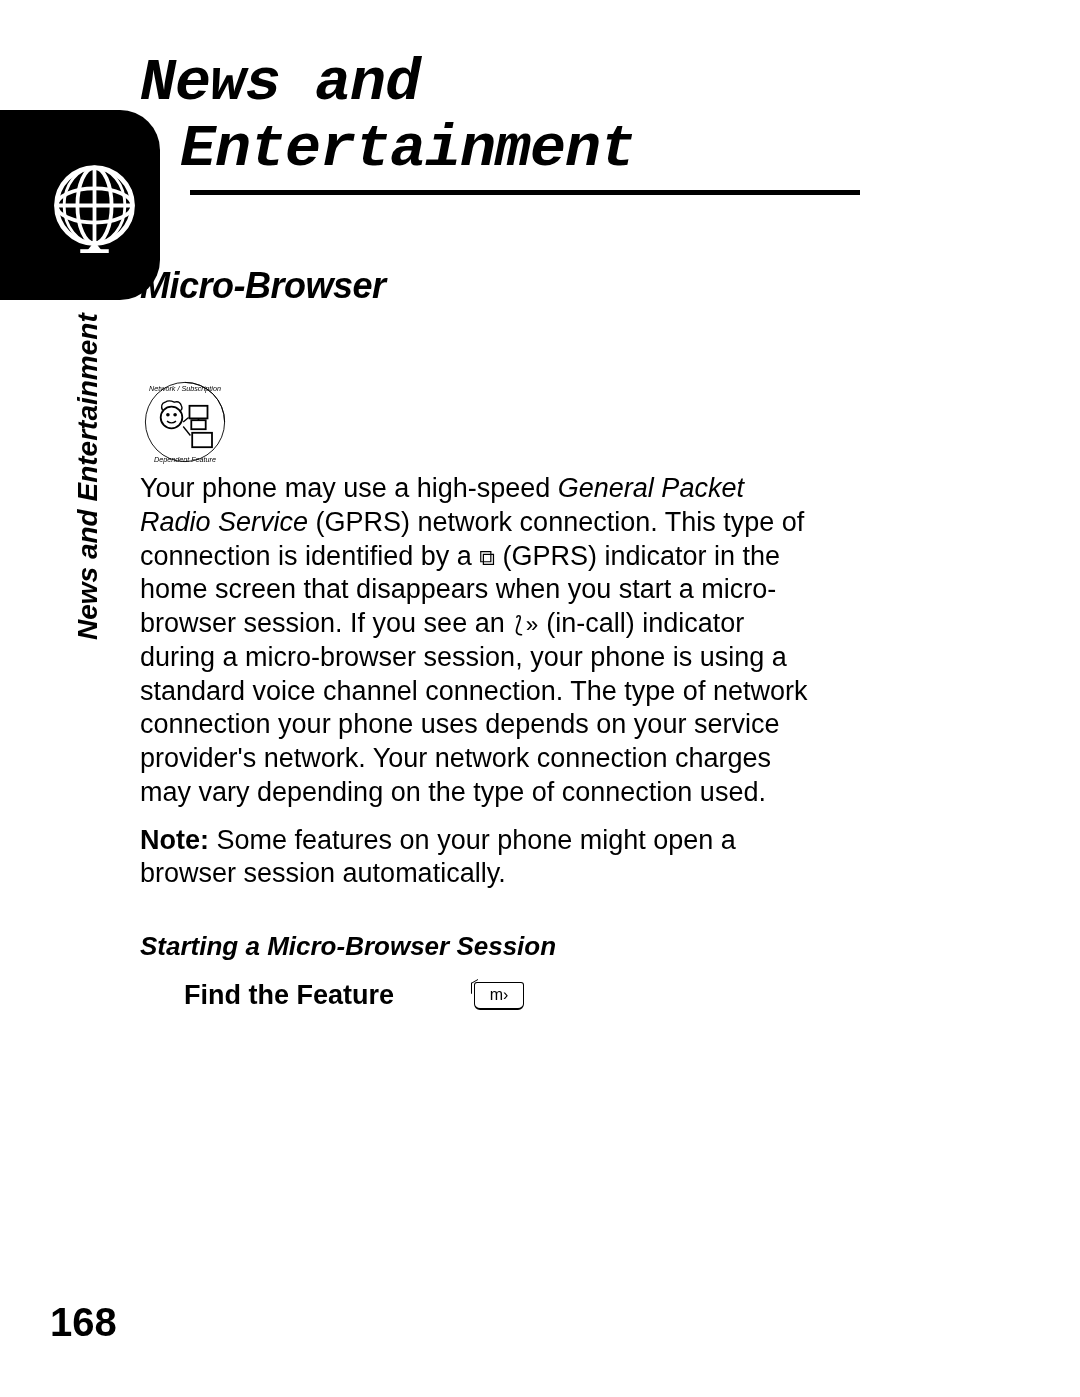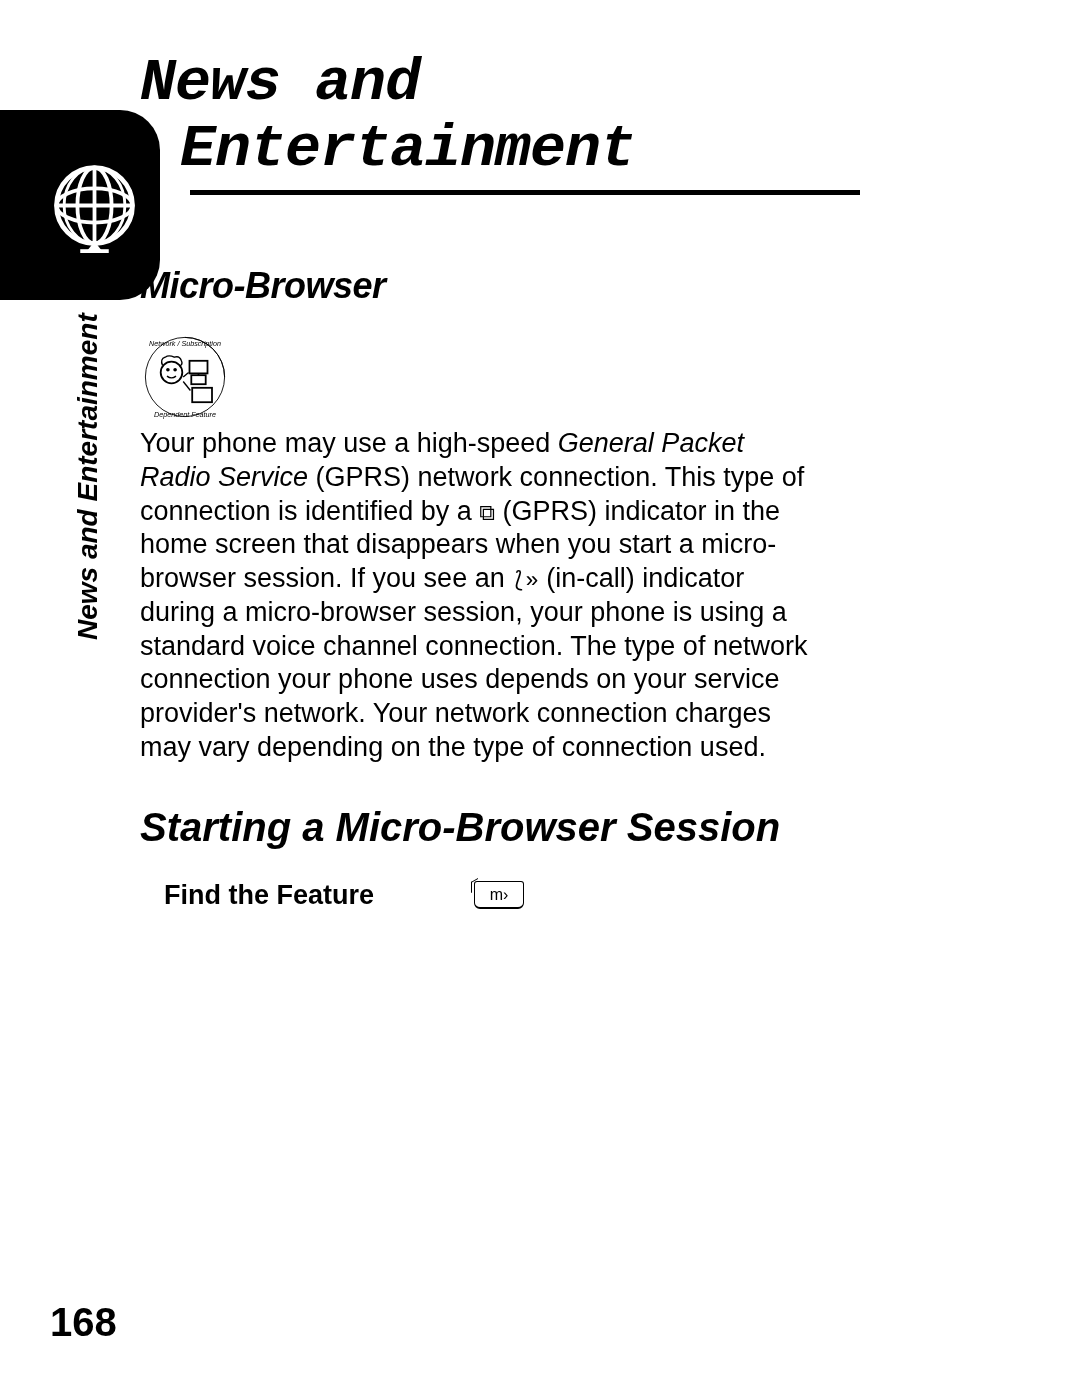--- a/index.html
+++ b/index.html
@@ -68,58 +68,59 @@
     width: 680px;
   }
   .section-heading {
     font-size: 36px;
     font-weight: 900;
     font-style: italic;
     margin-bottom: 25px;
     letter-spacing: -0.5px;
   }
   .subsection-heading {
-    font-size: 40px;
+    font-size: 26px;
     font-weight: bold;
     font-style: italic;
     margin-top: 40px;
-    margin-bottom: 30px;
+    margin-bottom: 18px;
   }
   .intro-block {
     display: flex;
     align-items: flex-start;
     gap: 15px;
   }
   .feature-badge {
     flex: 0 0 90px;
     height: 90px;
     display: flex;
     align-items: flex-start;
     justify-content: center;
+    margin-top: 45px;
   }
   .feature-badge svg { width: 90px; height: 90px; }
   .body-text {
     font-size: 27px;
     line-height: 1.25;
   }
   .body-text p { margin-bottom: 12px; }
   .para2 { margin-top: 5px; }
   .italic { font-style: italic; }
   .bold { font-weight: bold; }
   .inline-icon {
     display: inline-block;
     font-size: 22px;
     vertical-align: baseline;
     font-family: "Courier New", monospace;
   }
   .find-feature-row {
     display: flex;
     align-items: center;
-    gap: 100px;
-    margin-left: 24px;
+    gap: 80px;
+    margin-left: 44px;
   }
   .find-feature-label {
     font-size: 27px;
     font-weight: bold;
   }
   .soft-key {
     display: inline-flex;
     align-items: center;
     justify-content: center;
     width: 50px;
@@ -207,20 +208,25 @@
         </svg>
       </div>
     </div>
 
     <div class="body-text para2">
       <p>
         <span>Your phone may use a high-speed </span><span class="italic">General Packet Radio Service</span><span> (GPRS) network connection. This type of connection is identified by a </span><span class="inline-icon">⧉</span><span> (GPRS) indicator in the home screen that disappears when you start a micro-browser session. If you see an </span><span class="inline-icon">⟅»</span><span> (in-call) indicator during a micro-browser session, your phone is using a standard voice channel connection. The type of network connection your phone uses depends on your service provider's network. Your network connection charges may vary depending on the type of connection used.</span>
       </p>
     </div>
 
+    <div class="body-text" style="margin-top:14px;">
+      <p>
+        <span class="bold">Note:</span><span> Some features on your phone might open a browser session automatically.</span>
+      </p>
+    </div>
 
     <h3 class="subsection-heading">Starting a Micro-Browser Session</h3>
 
     <div class="find-feature-row">
       <span class="find-feature-label">Find the Feature</span>
       <span class="soft-key">m›</span>
     </div>
 
   </div>
 

